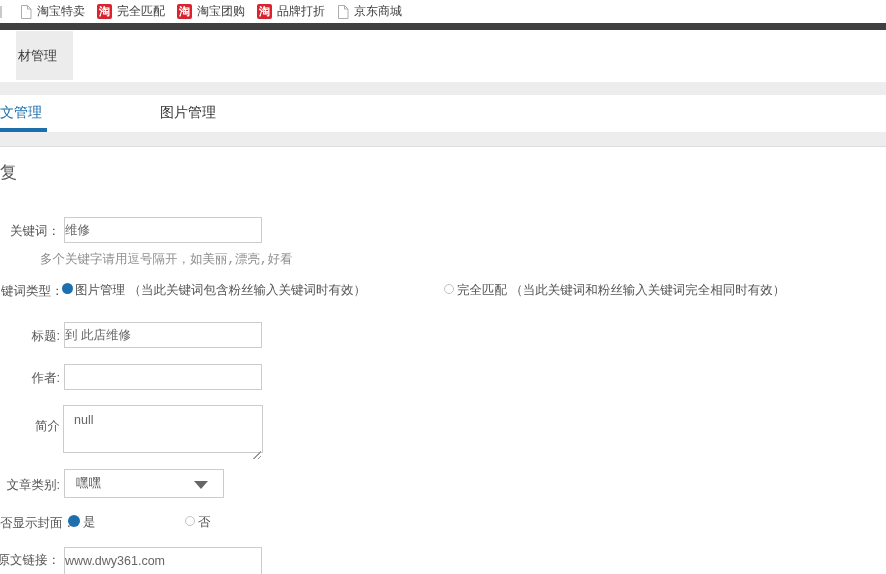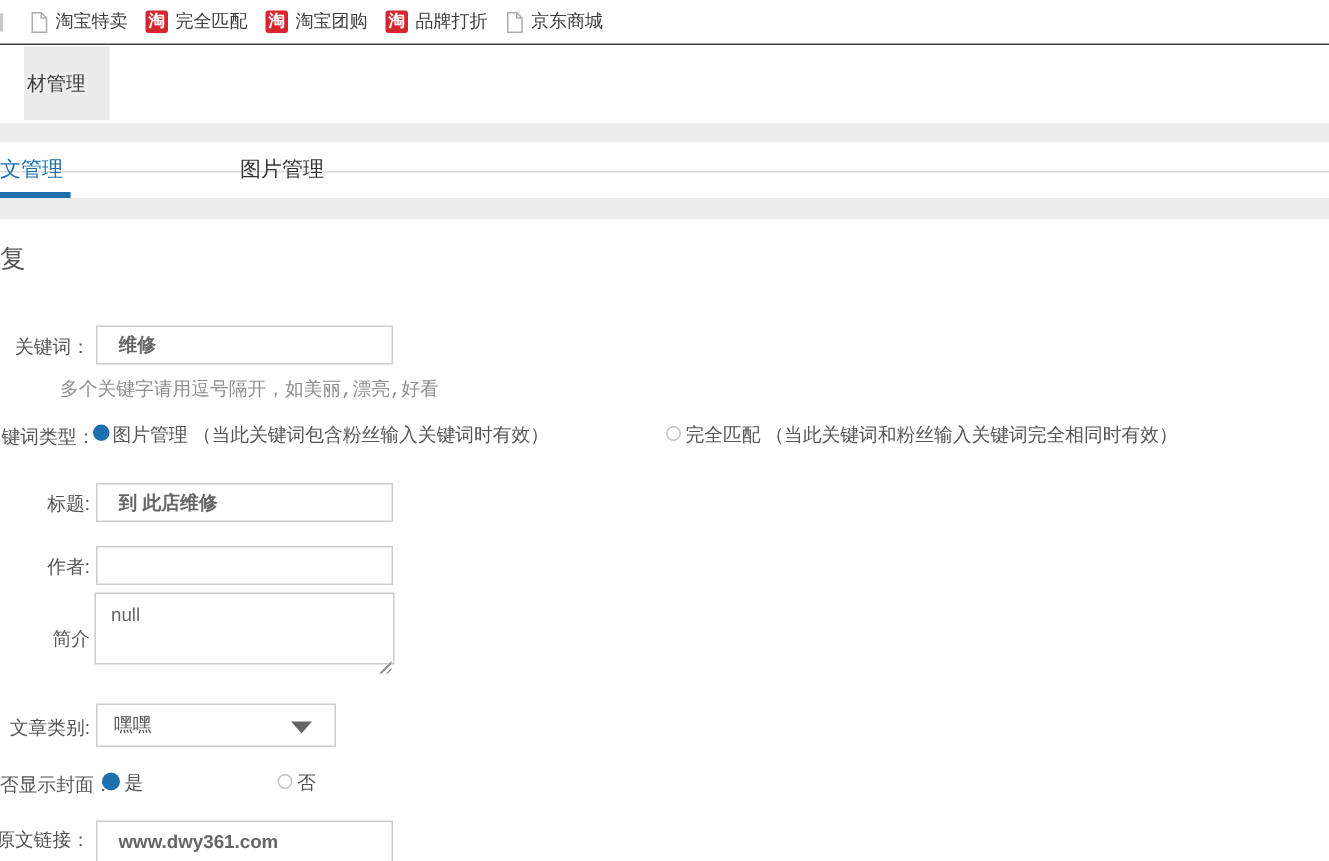--- a/index.html
+++ b/index.html
@@ -4,70 +4,69 @@
 <style>
   * { margin:0; padding:0; box-sizing:border-box; }
   html,body { width:886px; height:574px; }
   body {
     font-family:"Liberation Sans","DejaVu Sans",sans-serif;
     background:#fff; overflow:hidden; position:relative;
   }
   
   .bm-bar {
     position:absolute; top:0; left:0; width:886px; height:30px;
-    background:#fff; border-bottom:1px solid #404040;
+    background:#fff; border-bottom:7px solid #404040;
     display:flex; align-items:center; padding-left:19px; gap:12px;
   }
   .bm-clip { width:2px; height:12px; border-left:2px solid #c9c9c9; margin-left:-19px; margin-right:6px; }
   .bm-item { display:flex; align-items:center; gap:5px; cursor:pointer; text-decoration:none; }
   .bm-item span.lbl { font-size:12px; color:#3c3c3c; white-space:nowrap; }
   .pg-icon { display:inline-flex; width:12px; height:14px; }
   .tao-icon {
     display:inline-block; width:15px; height:15px; background:#d9232e; border-radius:2px;
     color:#fff; font-size:11px; line-height:15px; text-align:center; font-weight:bold;
   }
   
   .wtab-row { position:absolute; top:31px; left:16px; width:886px; height:49px; background:#fff; }
   .wtab {
     position:absolute; left:0; top:0; width:57px; height:49px; background:#ececec;
     font-size:13px; color:#3a3a3a; display:flex; align-items:center; padding-left:2px;
     white-space:nowrap; overflow:hidden; cursor:pointer;
   }
   .band1 { position:absolute; top:82px; left:0; width:886px; height:13px; background:#ededed; }
   
-  .subtabs { position:absolute; top:95px; left:0; width:886px; height:20px; background:#fff; border-bottom:1px solid #dcdcdc; }
+  .subtabs { position:absolute; top:95px; left:0; width:886px; height:52px; background:#fff; border-bottom:1px solid #dcdcdc; }
   .stab {
     position:absolute; top:0; height:36px; display:flex; align-items:center;
     font-size:14px; color:#333; cursor:pointer; white-space:nowrap;
   }
   .stab.active { color:#1b6fac; }
   .stab.active::after {
     content:""; position:absolute; left:0; right:0; bottom:-1px; height:4px; background:#1b6fac;
   }
   .stab1 { left:0; width:47px; }
   .stab2 { left:63px; }
   .stab3 { left:160px; }
   .band2 { position:absolute; top:132px; left:0; width:886px; height:14px; background:#ededed; }
   
   .heading { position:absolute; left:0; top:161px; font-size:17px; color:#555; }
   .flabel {
     position:absolute; font-size:12.5px; color:#555; white-space:nowrap; line-height:15px;
   }
   .flabel.r { right:826px; text-align:right; }
   .tinput {
     position:absolute; left:64px; width:198px; height:26px; border:1px solid #ccc;
-    font-size:12.5px; color:#666; padding:0 14px; outline:none; background:#fff;
+    font-size:12.5px; color:#666; padding:0 0; outline:none; background:#fff;
     font-family:"Liberation Sans","DejaVu Sans",sans-serif;
-    font-weight:bold;
   }
   .helptext { position:absolute; left:40px; top:251px; font-size:12.5px; color:#8e8e8e; white-space:nowrap;font-family:Liberation Mono, monospace; }
   .radio-on { position:absolute; border-radius:50%; background:#1e6fad; }
   .radio-off { position:absolute; border-radius:50%; background:#fff; border:1px solid #c3c3c3; }
   .radio-lbl { position:absolute; font-size:12.5px; color:#555; white-space:nowrap; }
-  .ta-wrap { position:absolute; left:63px; top:395px; width:200px; height:58px; }
+  .ta-wrap { position:absolute; left:63px; top:405px; width:200px; height:58px; }
   .ta {
     width:200px; height:48px; border:1px solid #ccc; resize:none; outline:none;
     font-size:12.5px; color:#666; padding:7px 10px; background:#fff;
     font-family:"Liberation Sans","DejaVu Sans",sans-serif;
   }
   .ta-grip {
     position:absolute; right:2px; bottom:4px; width:9px; height:9px; cursor:nwse-resize;
     background:linear-gradient(135deg, transparent 0 55%, #999 55% 63%, transparent 63% 78%, #999 78% 86%, transparent 86%);
   }
   .selectbox {

